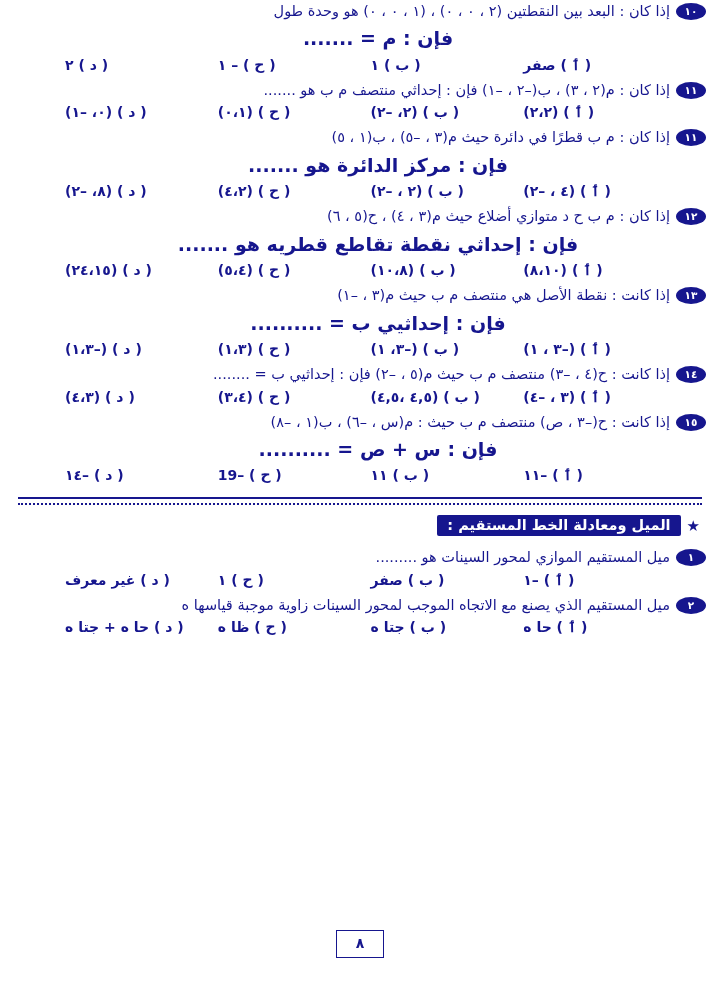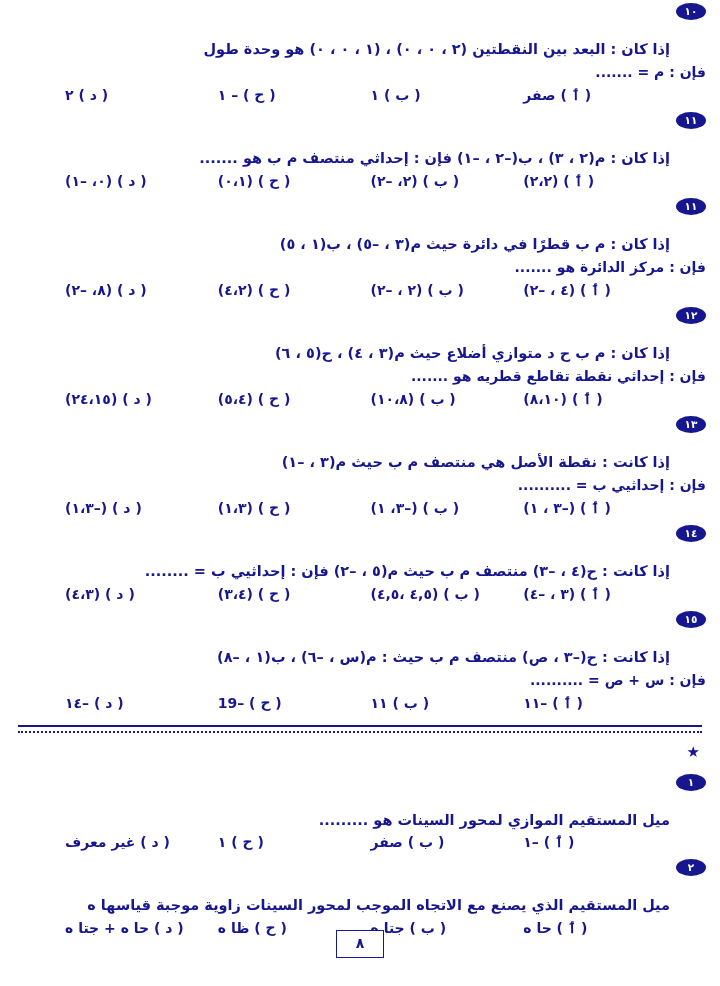--- a/index.html
+++ b/index.html
@@ -43,31 +43,31 @@
     color: #ffffff;
     font-size: 10.5px;
     font-weight: bold;
     line-height: 17px;
     text-align: center;
     margin-top: 3px;
   }
   .q-text {
     flex: 1 1 auto;
     font-size: 14.5px;
-    font-weight: bold;
+    font-weight: normal;
     line-height: 1.55;
     color: #16168e;
     text-align: right;
-    margin-top: 38px;
   }
   .q-cont {
-    font-size: 14px;
+    font-size: 19px;
     font-weight: bold;
     line-height: 1.55;
     color: #16168e;
+    text-align: center;
     margin-bottom: 2px;
     padding-left: 40px;
   }
   .choices {
     display: flex;
     flex-direction: row;
     justify-content: space-between;
     align-items: center;
     font-size: 14px;
     font-weight: bold;
@@ -228,20 +228,21 @@
     </div>
   </div>
 
   <div class="sep-wrap">
     <div class="sep-solid"></div>
     <div class="sep-dotted"></div>
   </div>
 
   <div class="section-head">
     <span class="star">★</span>
+    <span class="section-title">الميل ومعادلة الخط المستقيم :</span>
   </div>
 
   <div class="q-block">
     <div class="q-line">
       <div class="q-num">١</div>
       <div class="q-text">ميل المستقيم الموازي لمحور السينات هو .........</div>
     </div>
     <div class="choices">
       <span class="choice">( ٲ ) –١</span>
       <span class="choice">( ب ) صفر</span>

